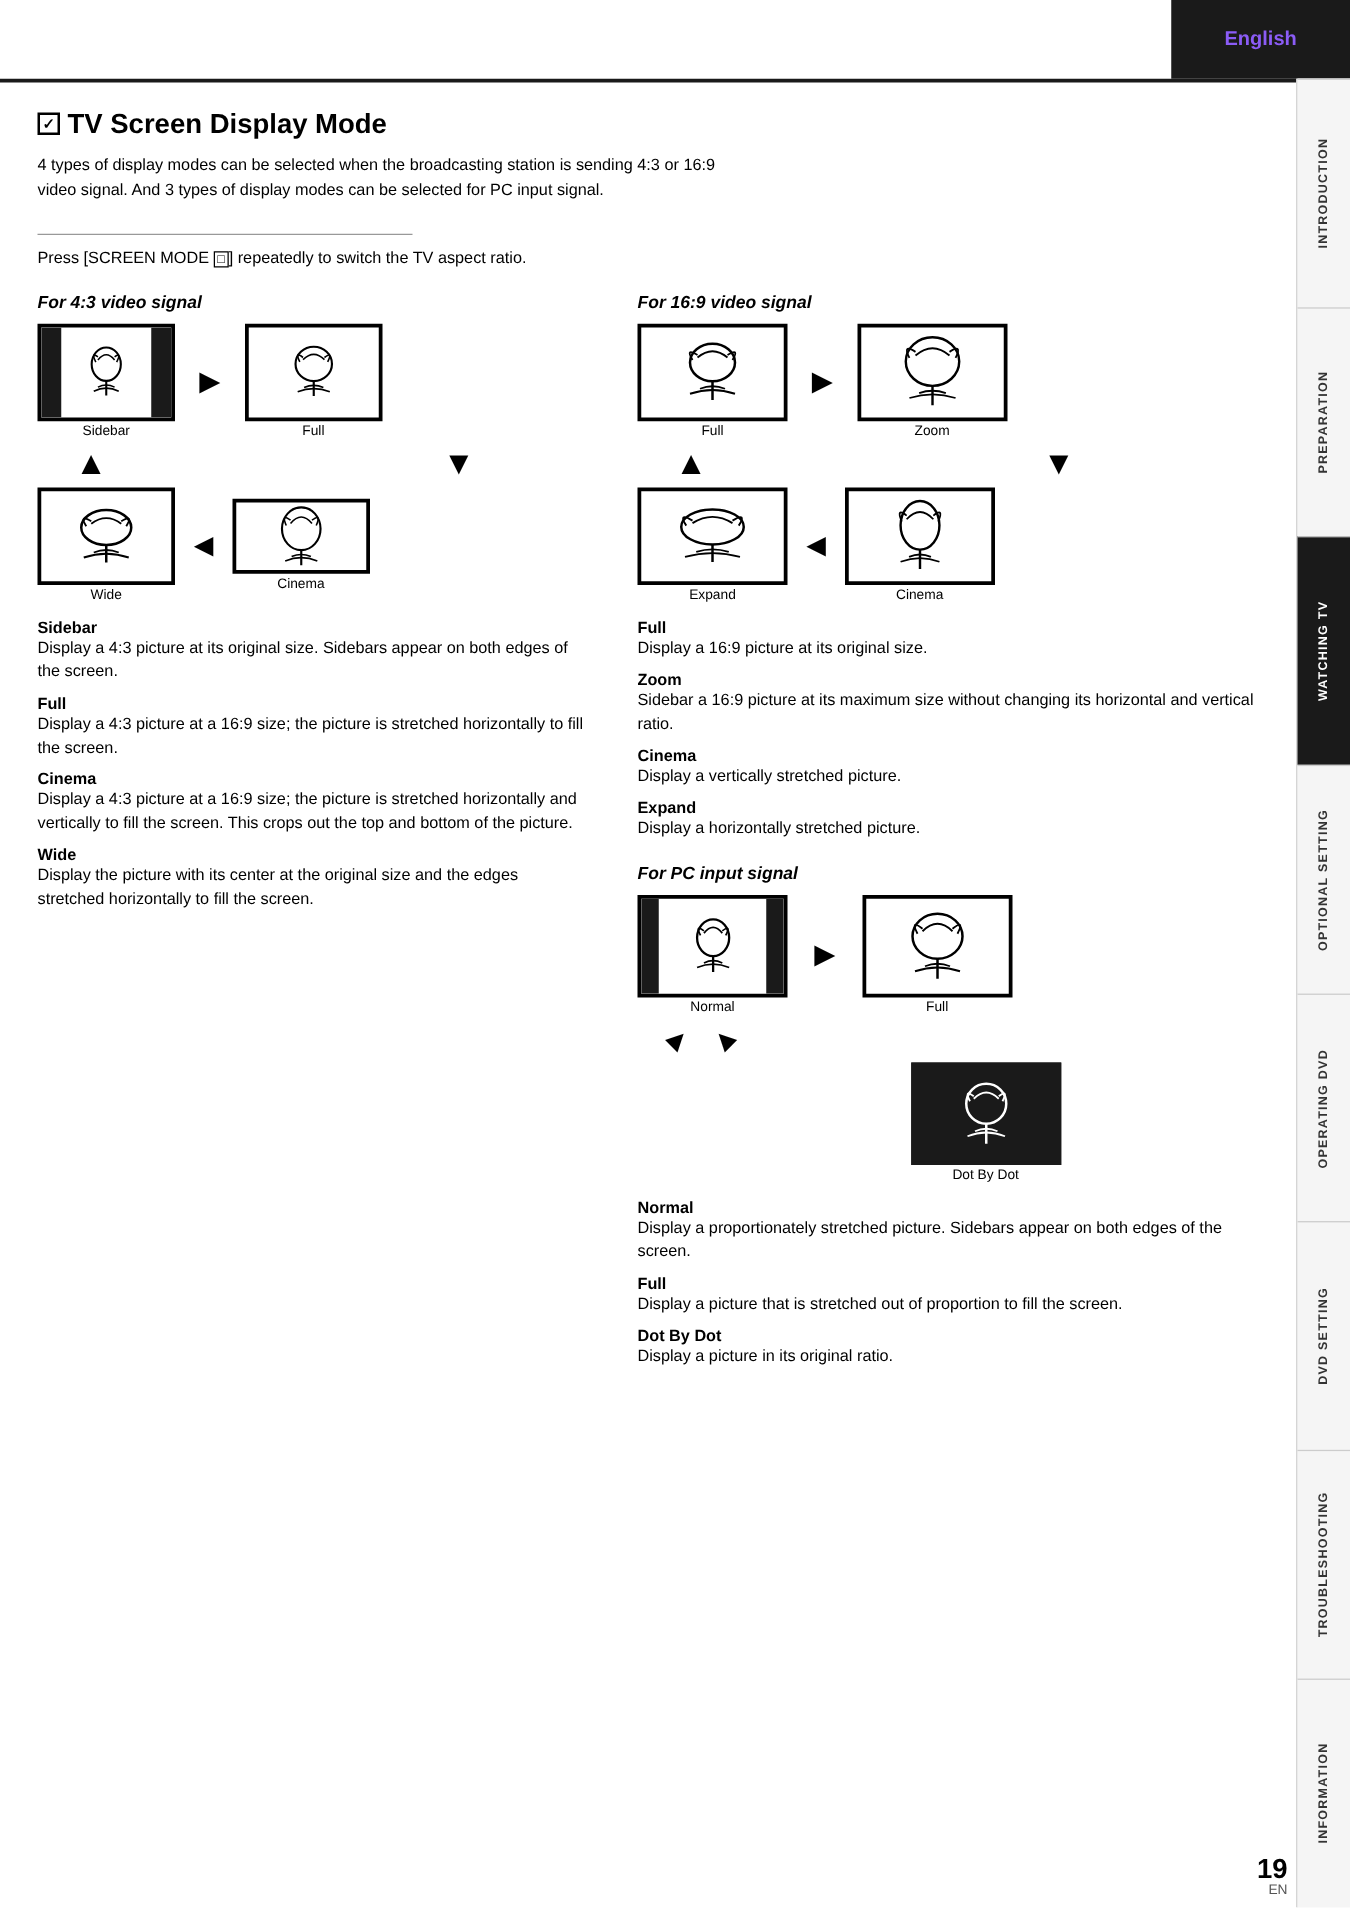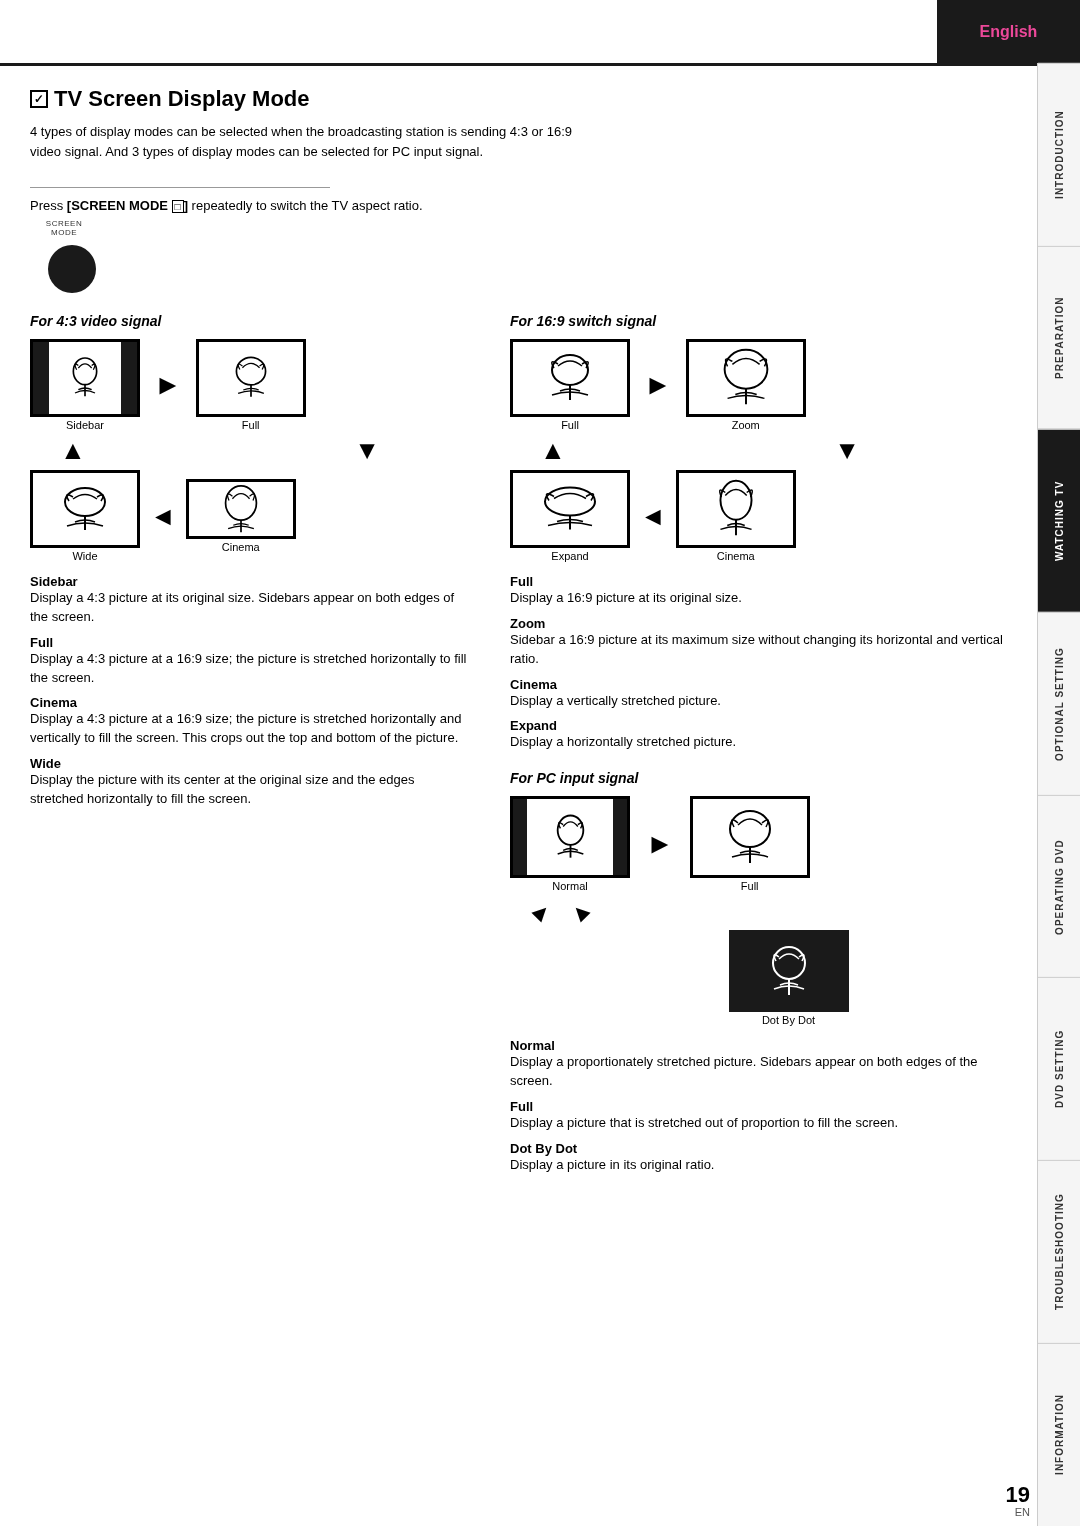--- a/index.html
+++ b/index.html
@@ -18,21 +18,21 @@
       position: absolute;
       top: 0; right: 0;
       width: 143px;
       height: 63px;
       background: #1a1a1a;
       display: flex;
       align-items: center;
       justify-content: center;
     }
     .top-bar-label {
-      color: #ec4899;
+      color: #8b5cf6;
       font-size: 16px;
       font-weight: bold;
     }
 
     
     .right-sidebar {
       position: absolute;
       top: 63px;
       right: 0;
       width: 43px;
@@ -115,21 +115,21 @@
       border-top: 1px solid #999;
       margin: 10px 0 10px 0;
       width: 300px;
     }
 
     .press-text {
       font-size: 13px;
       margin-bottom: 4px;
     }
     .press-text strong {
-      font-weight: bold;
+      font-weight: normal;
     }
 
     .screen-mode-btn {
       width: 48px;
       height: 48px;
       background: #1a1a1a;
       border-radius: 50%;
       margin: 8px 0 16px 8px;
       position: relative;
     }
@@ -281,24 +281,20 @@
 
   <div class="intro-text">4 types of display modes can be selected when the broadcasting station
 is sending 4:3 or 16:9 video signal. And 3 types of display modes can be
 selected for PC input signal.</div>
 
   <hr class="divider-line">
 
   <div class="screen-mode-area">
     <div class="press-text">
       Press <strong>[SCREEN MODE</strong> <span style="border:1px solid #000;font-size:10px;padding:0 2px;">□</span><strong>]</strong> repeatedly to switch the TV aspect ratio.
-    </div>
-    <div style="margin-left:10px; margin-top:6px;">
-      <div style="font-size:8px;text-align:center;width:48px;color:#333;letter-spacing:0.5px;">SCREEN<br>MODE</div>
-      <div class="screen-mode-btn"></div>
     </div>
   </div>
 
   <div class="two-col">
 
     <div class="col-left">
       <div class="signal-header">For 4:3 video signal</div>
 
       <div style="width:380px;">
 
@@ -405,21 +401,21 @@
           <div class="desc-title">Wide</div>
           <div class="desc-text">Display the picture with its center at the original size
 and the edges stretched horizontally to fill the screen.</div>
         </div>
       </div>
     </div>
 
     <div class="col-right">
 
       <div>
-        <div class="signal-header">For 16:9 switch signal</div>
+        <div class="signal-header">For 16:9 video signal</div>
 
         <div style="width:380px;">
 
           <div style="display:flex;align-items:center;gap:10px;">
             <div class="frame-wrap">
               <div class="tv-frame" style="width:120px;height:78px;">
                 <svg viewBox="0 0 80 60" width="80" height="60">
                   <ellipse cx="40" cy="22" rx="18" ry="15" fill="none" stroke="#000" stroke-width="2"></ellipse>
                   <path d="M28 18 Q40 8 52 18" fill="none" stroke="#000" stroke-width="1.5"></path>
                   <path d="M24 20 Q18 10 28 16" fill="none" stroke="#000" stroke-width="1.5"></path>

